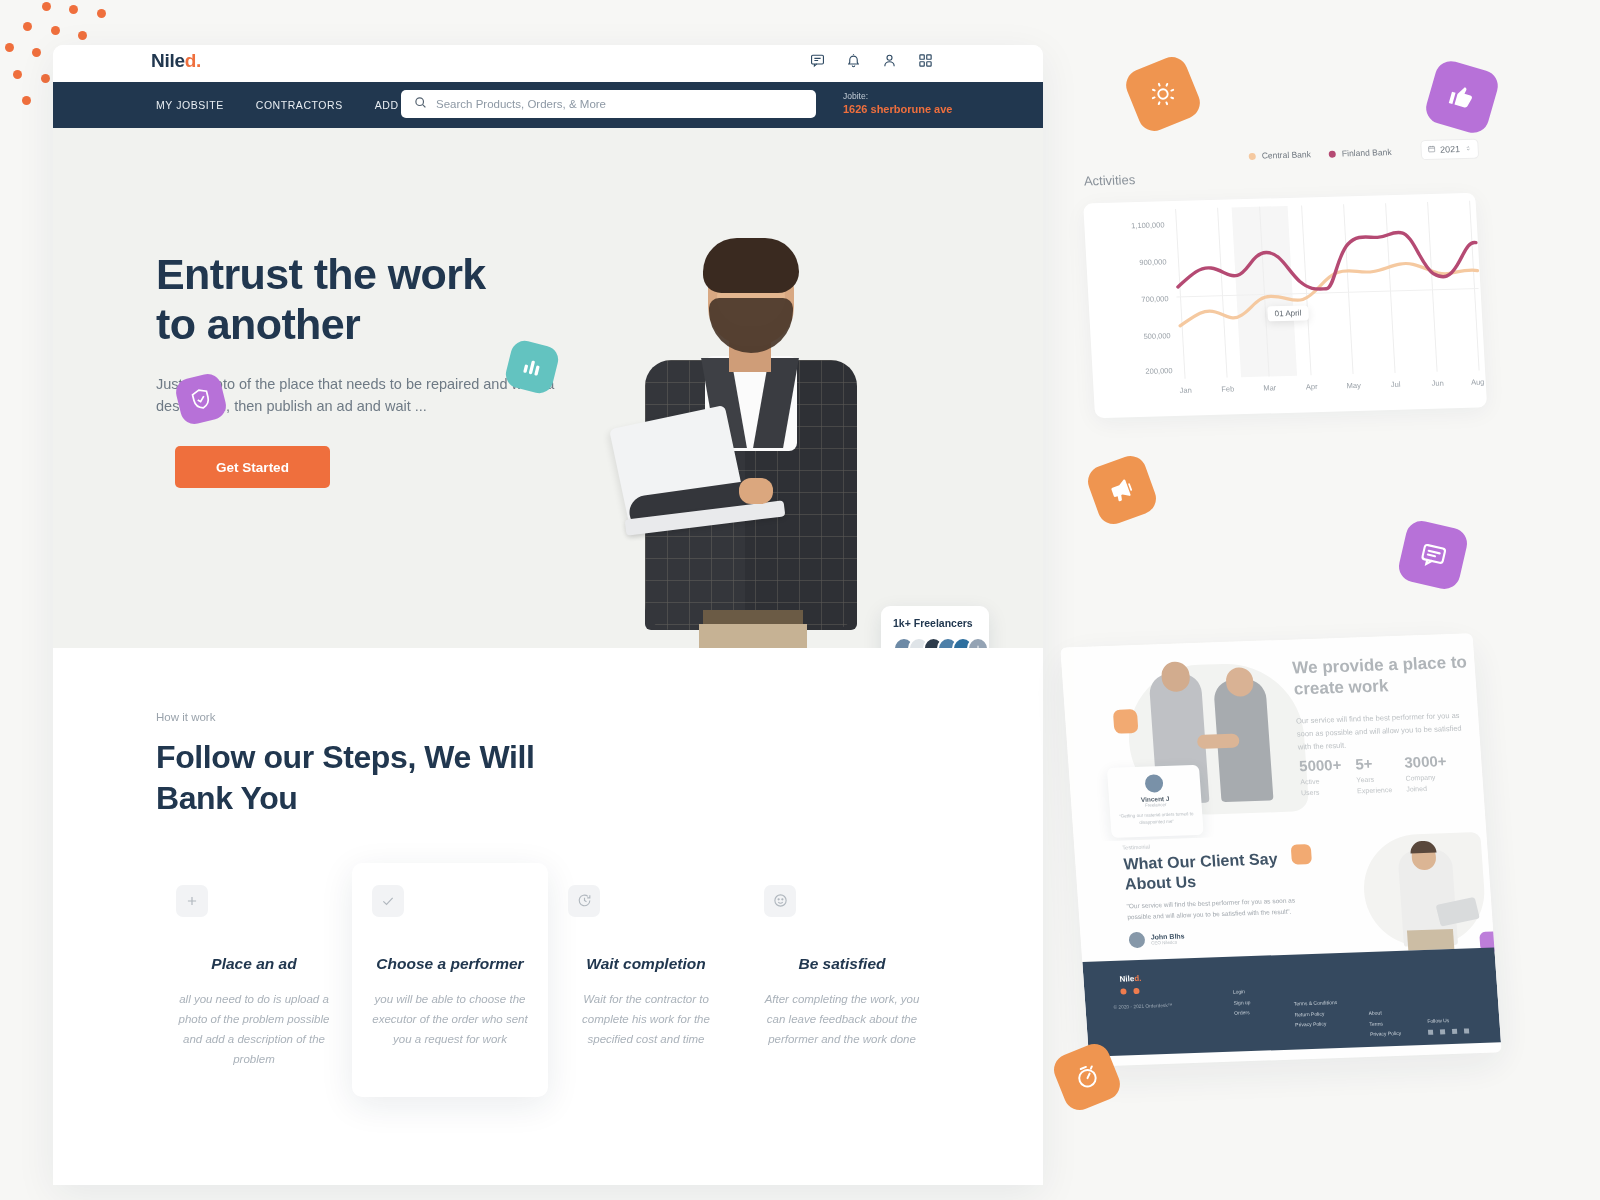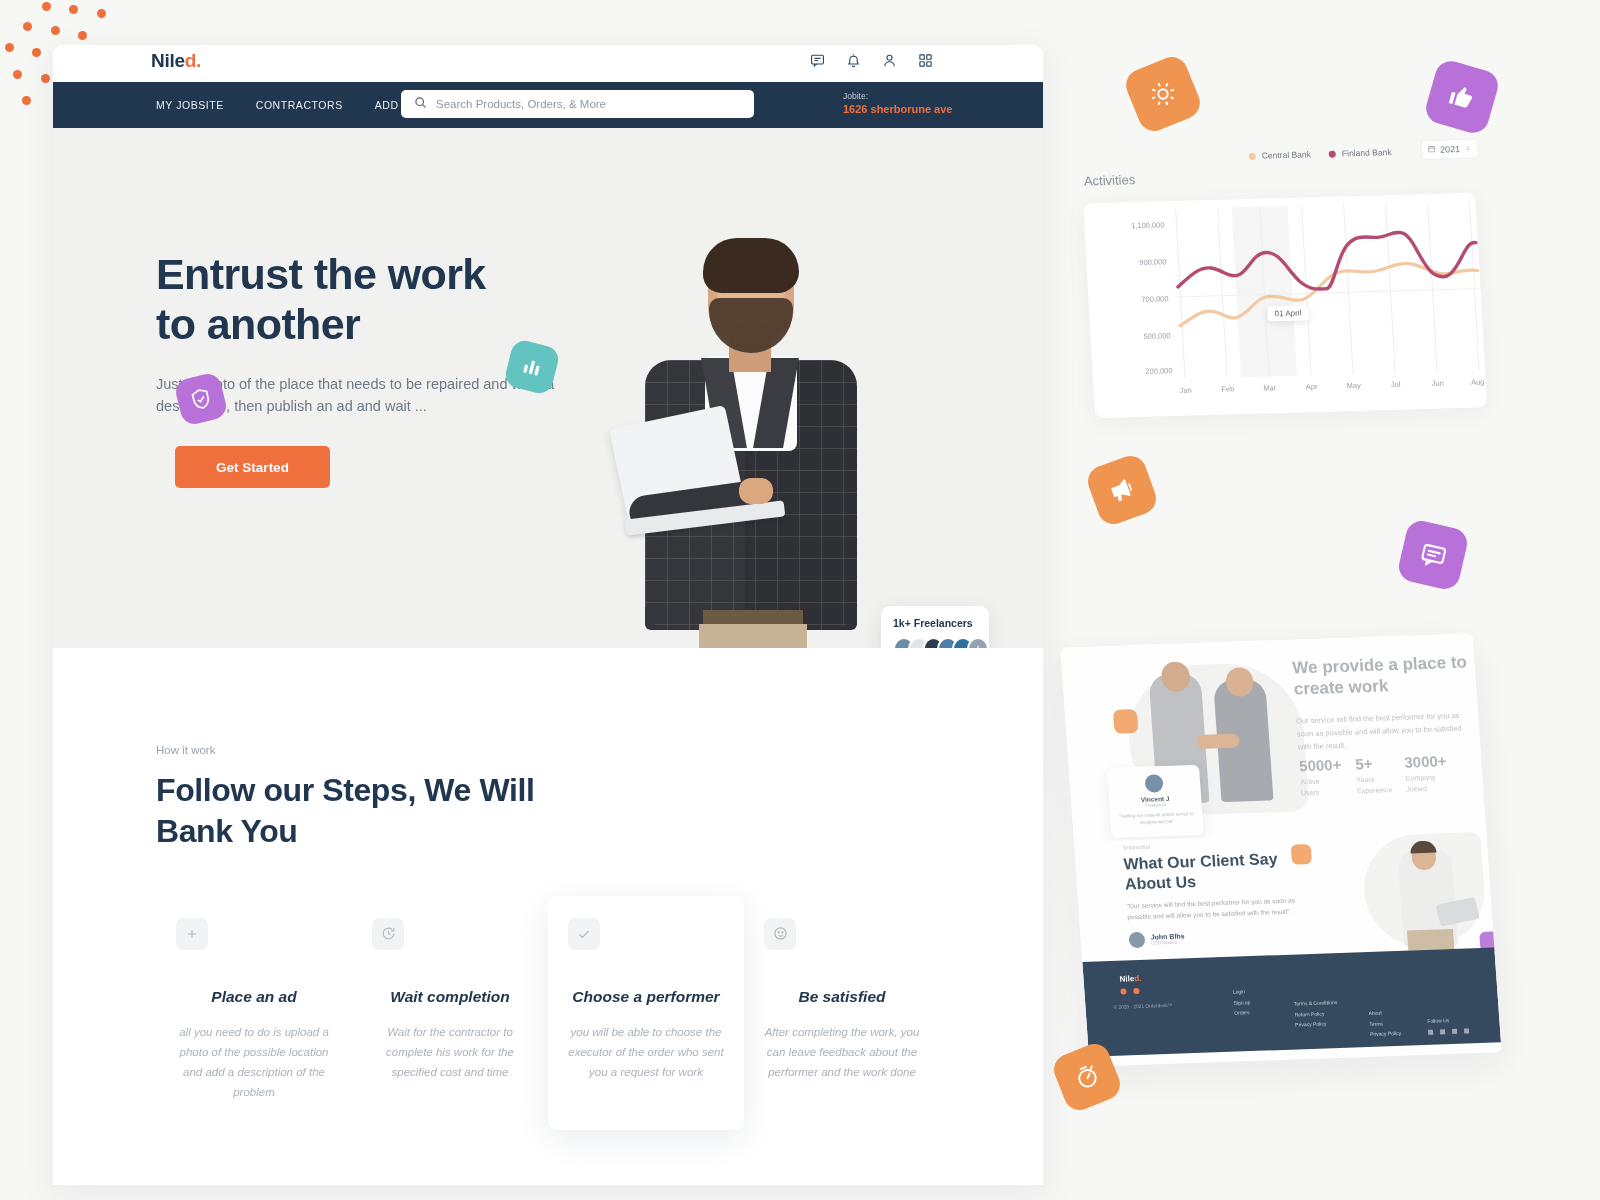--- a/index.html
+++ b/index.html
@@ -32,21 +32,21 @@
   .topicons { position:absolute; right:110px; top:8px; display:flex; gap:21px; align-items:center; }
   .topicons svg { display:block; }
 
   
   .nav {
     height: 46px; background:#21374f; display:flex; align-items:center; position:relative;
   }
   .navlinks { display:flex; gap:32px; margin-left:103px; }
   .navlinks a { color:#e9eef3; font-size:10.5px; letter-spacing:0.55px; text-decoration:none; font-weight:500; }
   .searchbox {
-    position:absolute; left:348px; top:8px; width:353px; height:28px;
+    position:absolute; left:348px; top:8px; width:415px; height:28px;
     background:#fff; border-radius:5px; display:flex; align-items:center; padding:0 13px; gap:9px;
   }
   .searchbox input {
     border:none; outline:none; font-size:11.5px; color:#4a5967; width:100%;
     font-family:"Liberation Sans", sans-serif; background:transparent;
   }
   .searchbox input::placeholder { color:#8d98a4; }
   .jobite { position:absolute; left:790px; top:8px; line-height:1.45; }
   .jobite .lbl { font-size:8.5px; color:#c3cdd7; }
   .jobite .val { font-size:11px; color:#ef6f3d; font-weight:700; }
@@ -105,21 +105,21 @@
   .freelancers .ftitle { font-size:10.5px; font-weight:bold; color:#21374f; white-space:nowrap; }
   .avatars { display:flex; margin-top:8px; }
   .avatars span {
     width:24px; height:24px; border-radius:50%; margin-left:-7px;
     border:2px solid #fff; display:block;
   }
   .avatars span:first-child { margin-left:0; }
   .av-plus { background:#94a3b4; color:#fff; font-size:12px; display:flex!important; align-items:center; justify-content:center; }
 
   
-  .steps { position:relative; background:#fff; padding-top:96px; }
+  .steps { position:relative; background:#fff; padding-top:63px; }
   .eyebrow { margin-left:103px; font-size:11.5px; color:#9aa3ac; }
   .steps h2 {
     margin:14px 0 0 103px; width:420px;
     font-size:32px; line-height:1.28; color:#21374f; font-weight:bold; letter-spacing:-0.4px;
   }
   .cards { display:flex; margin-top:44px; padding:0 103px; gap:0; }
   .card { width:25%; padding:22px 20px 28px; text-align:center; border-radius:10px; position:relative;font-style:italic; }
   .card.raised { background:#fff; box-shadow:0 8px 34px rgba(20,40,70,.09); }
   .card .ic {
     width:32px; height:32px; border-radius:7px; background:#f2f3f5;
@@ -355,43 +355,43 @@
       <h2>Follow our Steps, We Will Bank You</h2>
       <div class="cards">
 
         <div class="card">
           <div class="ic">
             <svg width="14" height="14" viewBox="0 0 24 24" fill="none" stroke="#b0b7be" stroke-width="2">
                 <path d="M12 5v14M5 12h14"></path>
               </svg>
           </div>
           <h3>Place an ad</h3>
-          <p>all you need to do is upload a photo of the possible location and add a description of the problem</p>
+          <p>all you need to do is upload a photo of the problem possible and add a description of the problem</p>
+        </div>
+
+        <div class="card raised">
+          <div class="ic">
+            <svg width="14" height="14" viewBox="0 0 24 24" fill="none" stroke="#b0b7be" stroke-width="2">
+                <path d="M4 12.5l5.5 5.5L20 6.5"></path>
+              </svg>
+          </div>
+          <h3>Choose a performer</h3>
+          <p>you will be able to choose the executor of the order who sent you a request for work</p>
         </div>
 
         <div class="card">
           <div class="ic">
             <svg width="15" height="15" viewBox="0 0 24 24" fill="none" stroke="#b0b7be" stroke-width="1.8">
                 <path d="M20.5 12a8.5 8.5 0 1 1-3.1-6.6"></path>
                 <path d="M20.5 3.5v4.2h-4.2"></path>
                 <path d="M12 7.5V12l3.2 2"></path>
               </svg>
           </div>
           <h3>Wait completion</h3>
           <p>Wait for the contractor to complete his work for the specified cost and time</p>
-        </div>
-
-        <div class="card raised">
-          <div class="ic">
-            <svg width="14" height="14" viewBox="0 0 24 24" fill="none" stroke="#b0b7be" stroke-width="2">
-                <path d="M4 12.5l5.5 5.5L20 6.5"></path>
-              </svg>
-          </div>
-          <h3>Choose a performer</h3>
-          <p>you will be able to choose the executor of the order who sent you a request for work</p>
         </div>
 
         <div class="card">
           <div class="ic">
             <svg width="15" height="15" viewBox="0 0 24 24" fill="none" stroke="#b0b7be" stroke-width="1.8">
                 <circle cx="12" cy="12" r="9"></circle>
                 <circle cx="9" cy="10" r=".9" fill="#b0b7be"></circle>
                 <circle cx="15" cy="10" r=".9" fill="#b0b7be"></circle>
                 <path d="M8.5 14.5c1 1.2 2.1 1.8 3.5 1.8s2.5-.6 3.5-1.8"></path>
               </svg>

